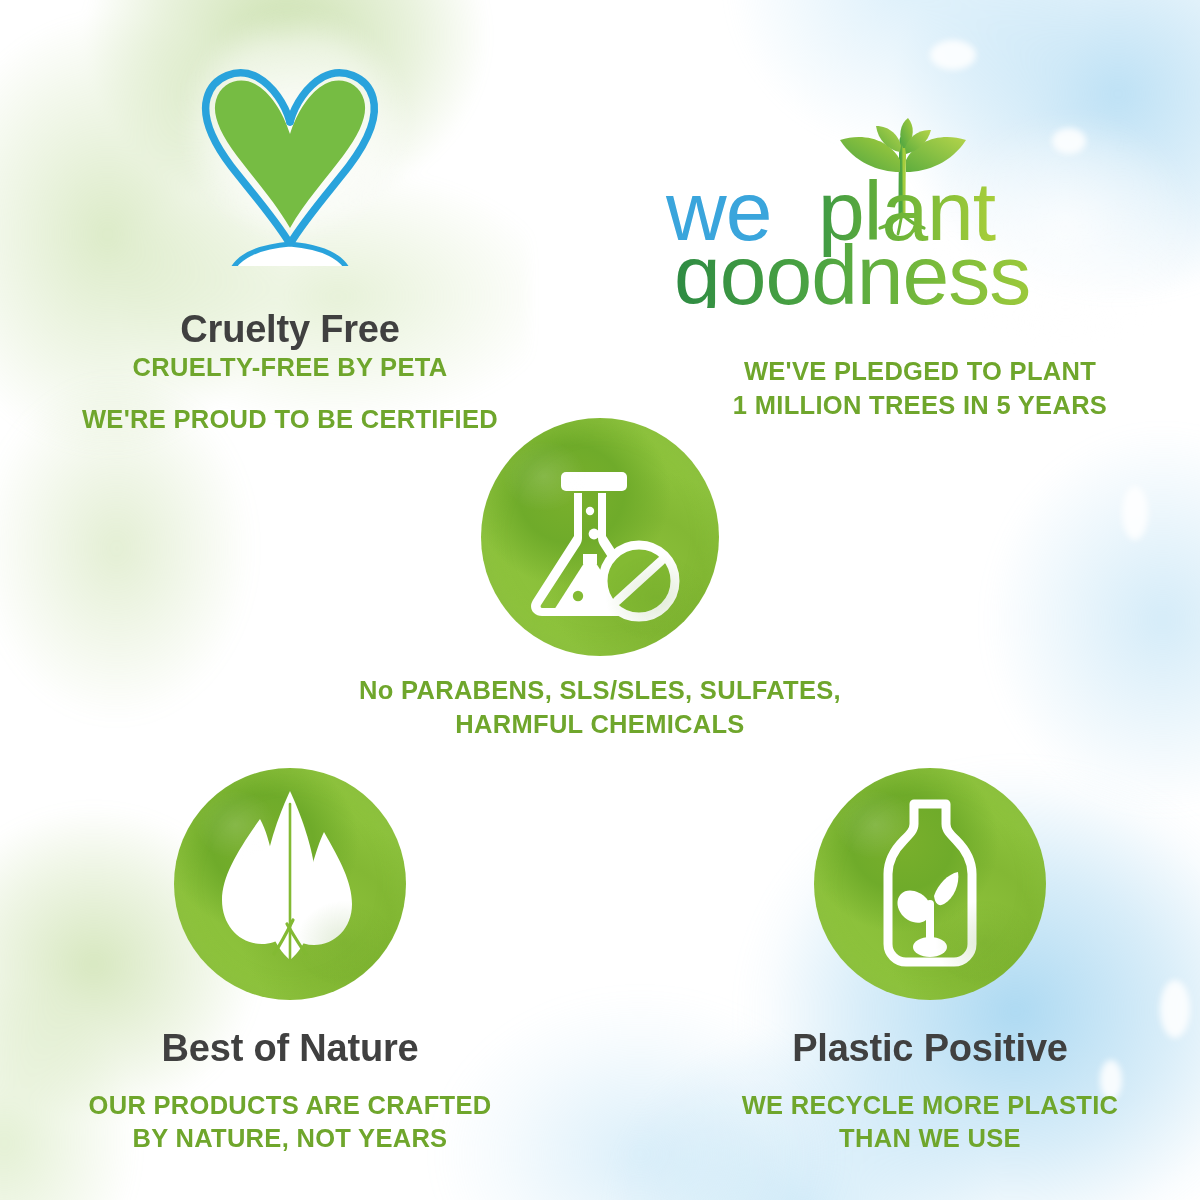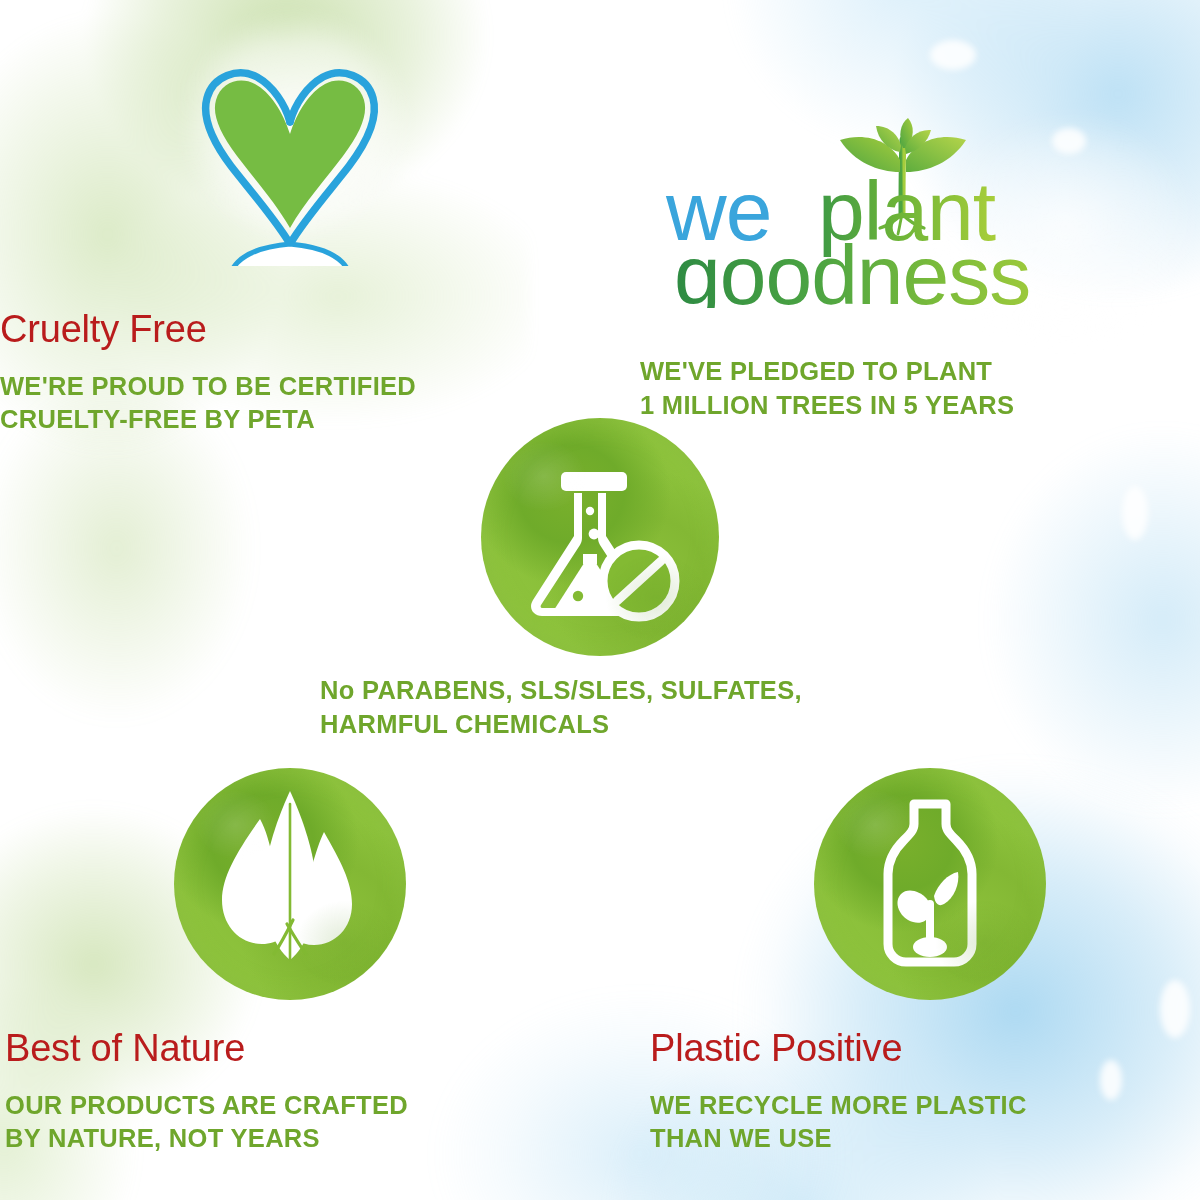--- a/index.html
+++ b/index.html
@@ -115,26 +115,26 @@
     border-radius: 50%;
     filter: blur(3px);
     pointer-events: none;
     z-index: 1;
   }
 
   
   .cell {
     position: absolute;
     z-index: 3;
-    text-align: left;
+    text-align: center;
   }
 
   .heading {
-    color: #b91c1c;
-    font-weight: normal;
+    color: #404040;
+    font-weight: bold;
     font-size: 38px;
     letter-spacing: -0.2px;
     line-height: 1.12;
     white-space: nowrap;
   }
 
   .body-text {
     color: #6FA62C;
     font-weight: bold;
     font-size: 25.5px;
@@ -253,22 +253,22 @@
         <path d="M236 249 C 222 247, 210 248, 202 251" stroke="#29A3DC" stroke-width="3.4" fill="none" stroke-linecap="round"></path>
         <path d="M234 259 C 218 260, 204 264, 196 269" stroke="#29A3DC" stroke-width="3.4" fill="none" stroke-linecap="round"></path>
 
         <path d="M344 249 C 358 247, 370 248, 378 251" stroke="#29A3DC" stroke-width="3.4" fill="none" stroke-linecap="round"></path>
         <path d="M346 259 C 362 260, 376 264, 384 269" stroke="#29A3DC" stroke-width="3.4" fill="none" stroke-linecap="round"></path>
       </svg>
     </div>
 
     <div class="heading" style="margin-top:42px;">Cruelty Free</div>
 
+    <div class="body-text">CRUELTY-FREE BY PETA</div>
     <div class="body-text" style="margin-top:19px;">WE'RE PROUD TO BE CERTIFIED</div>
-    <div class="body-text">CRUELTY-FREE BY PETA</div>
   </div>
 
   <div class="cell" style="left:640px; top:118px; width:560px;">
 
     <div class="wpg" style="width:560px; height:190px;">
       <svg viewBox="0 0 560 190" width="560" height="190" aria-hidden="true">
         <defs>
           <linearGradient id="gPlant" x1="0" y1="0" x2="1" y2="0">
             <stop offset="0" stop-color="#3E9A45"></stop>
             <stop offset="0.45" stop-color="#6DB438"></stop>

